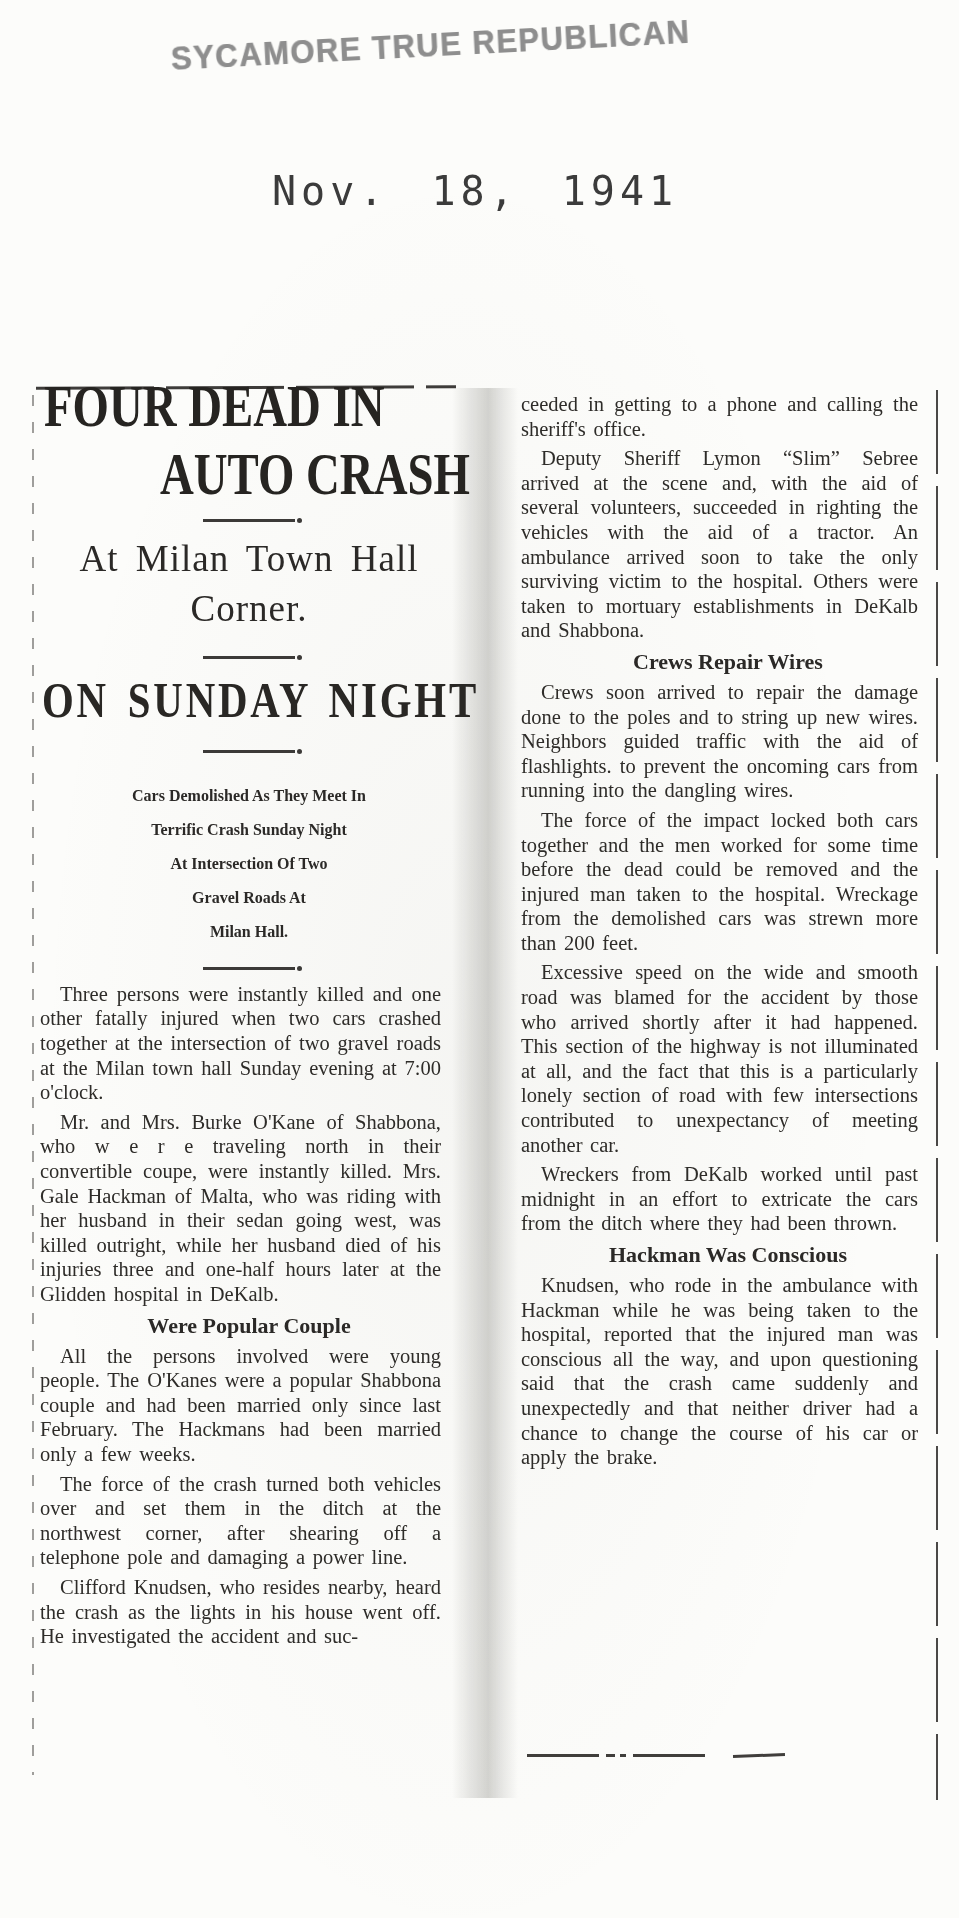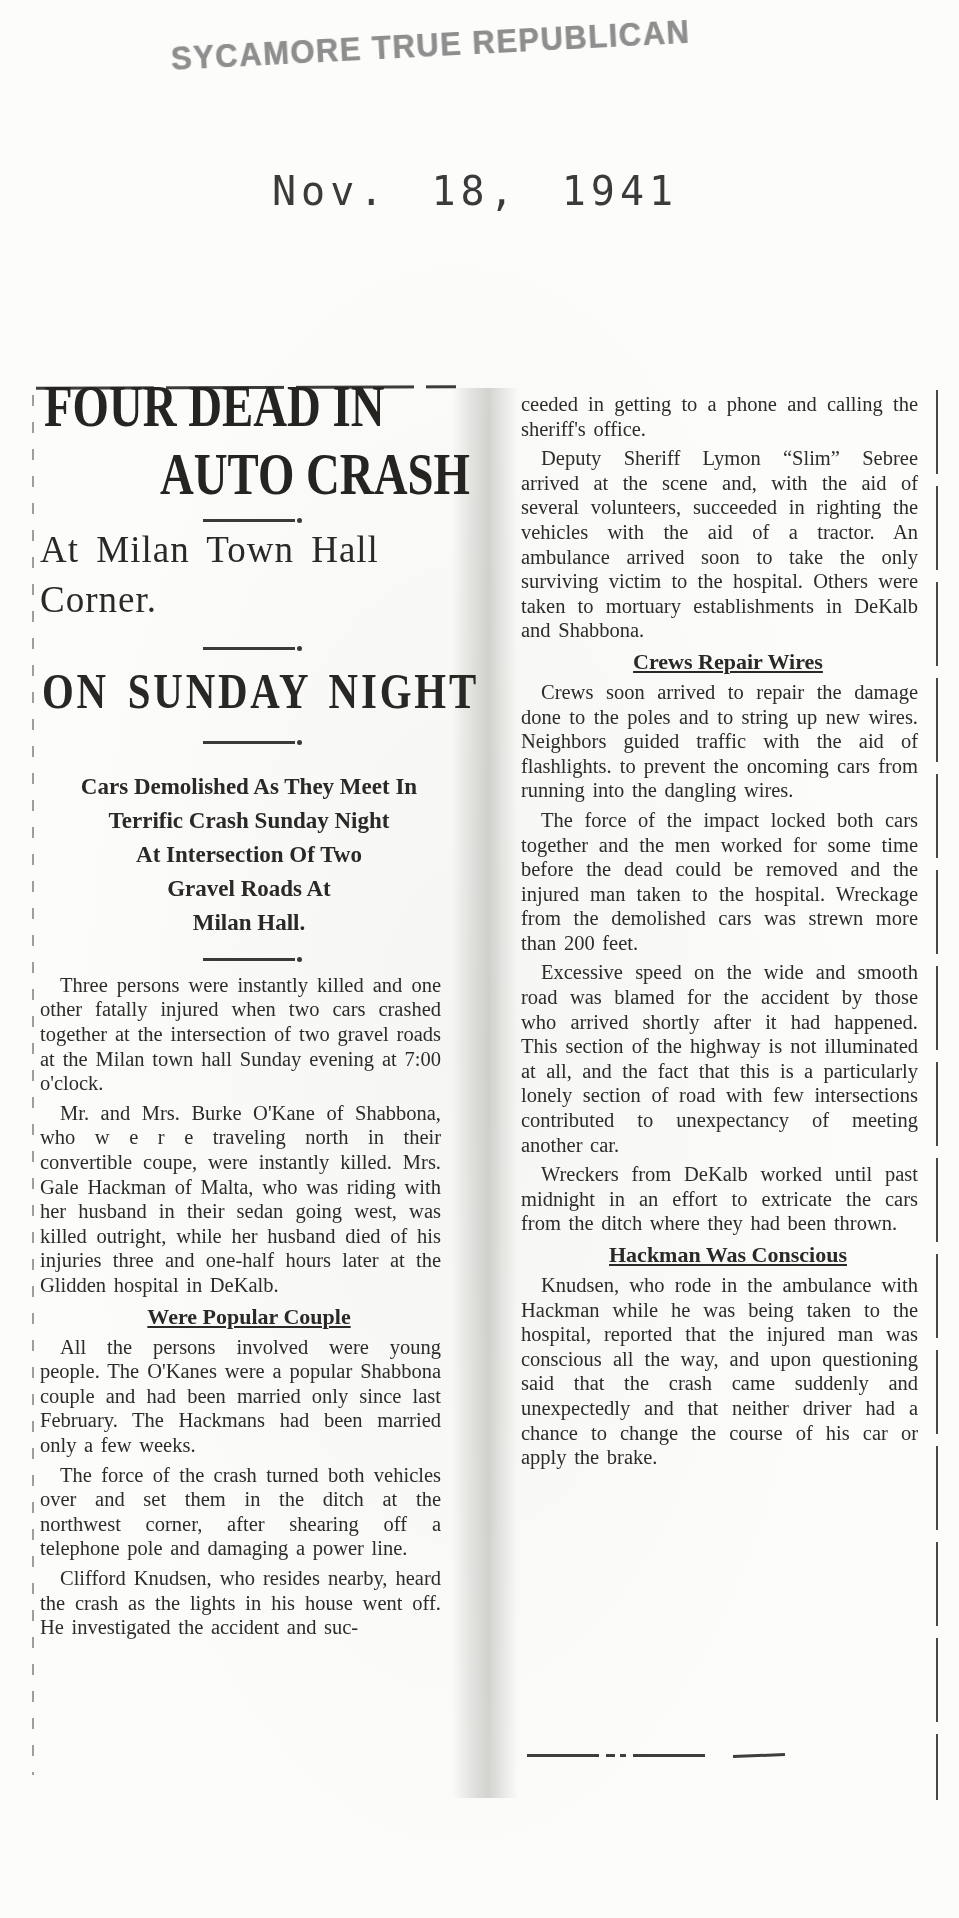--- a/index.html
+++ b/index.html
@@ -70,47 +70,47 @@
     white-space:nowrap;
   }
   .hl-2{margin:16px 0 0 116px;}
   .mini-rule{
     width:92px;height:3px;background:#3c3a38;margin:22px auto 0 auto;position:relative;
   }
   .mini-rule::after{
     content:"";position:absolute;right:-7px;top:-1px;width:5px;height:5px;border-radius:50%;background:#3c3a38;
   }
   .deck{
-    margin-top:3px;text-align:left;
+    margin-top:12px;text-align:center;
     font-size:37px;line-height:1.35;color:#2b2927;
     letter-spacing:1px;word-spacing:7px;
   }
   .kicker-wrap{margin:12px 0 0 2px;}
   .kicker{
     display:inline-block;font-weight:bold;font-size:43px;color:#292724;
     letter-spacing:3px;word-spacing:6px;
     transform:scale(.95,1.18);transform-origin:left top;
     white-space:nowrap;
   }
   .subhead{
     margin-top:26px;text-align:center;
-    font-weight:bold;font-size:23px;line-height:34px;color:#2b2927;
+    font-weight:bold;font-size:16px;line-height:34px;color:#2b2927;
   }
   
   .body-start{margin-top:12px;}
   .body-p{
     margin:0 17px 5px 0;
     font-size:20.5px;line-height:24.6px;
     text-align:justify;text-indent:20px;
     word-spacing:2.5px;color:#2e2c29;
   }
   .no-indent{text-indent:0;}
   .sec-head{
     margin:6px 0 5px 0;text-align:center;
-    font-weight:bold;font-size:22px;color:#2b2927;text-decoration:underline;
+    font-weight:bold;font-size:22px;color:#2b2927;
   }
   
   .end-dashes{
     position:absolute;left:527px;top:1753px;height:4px;display:flex;align-items:center;
   }
   .end-dashes span{display:inline-block;height:3px;background:#403e3b;}
   .d1{width:72px;margin-right:7px;}
   .d2{width:9px;margin-right:5px;}
   .d3{width:6px;margin-right:7px;}
   .d4{width:72px;margin-right:28px;}

